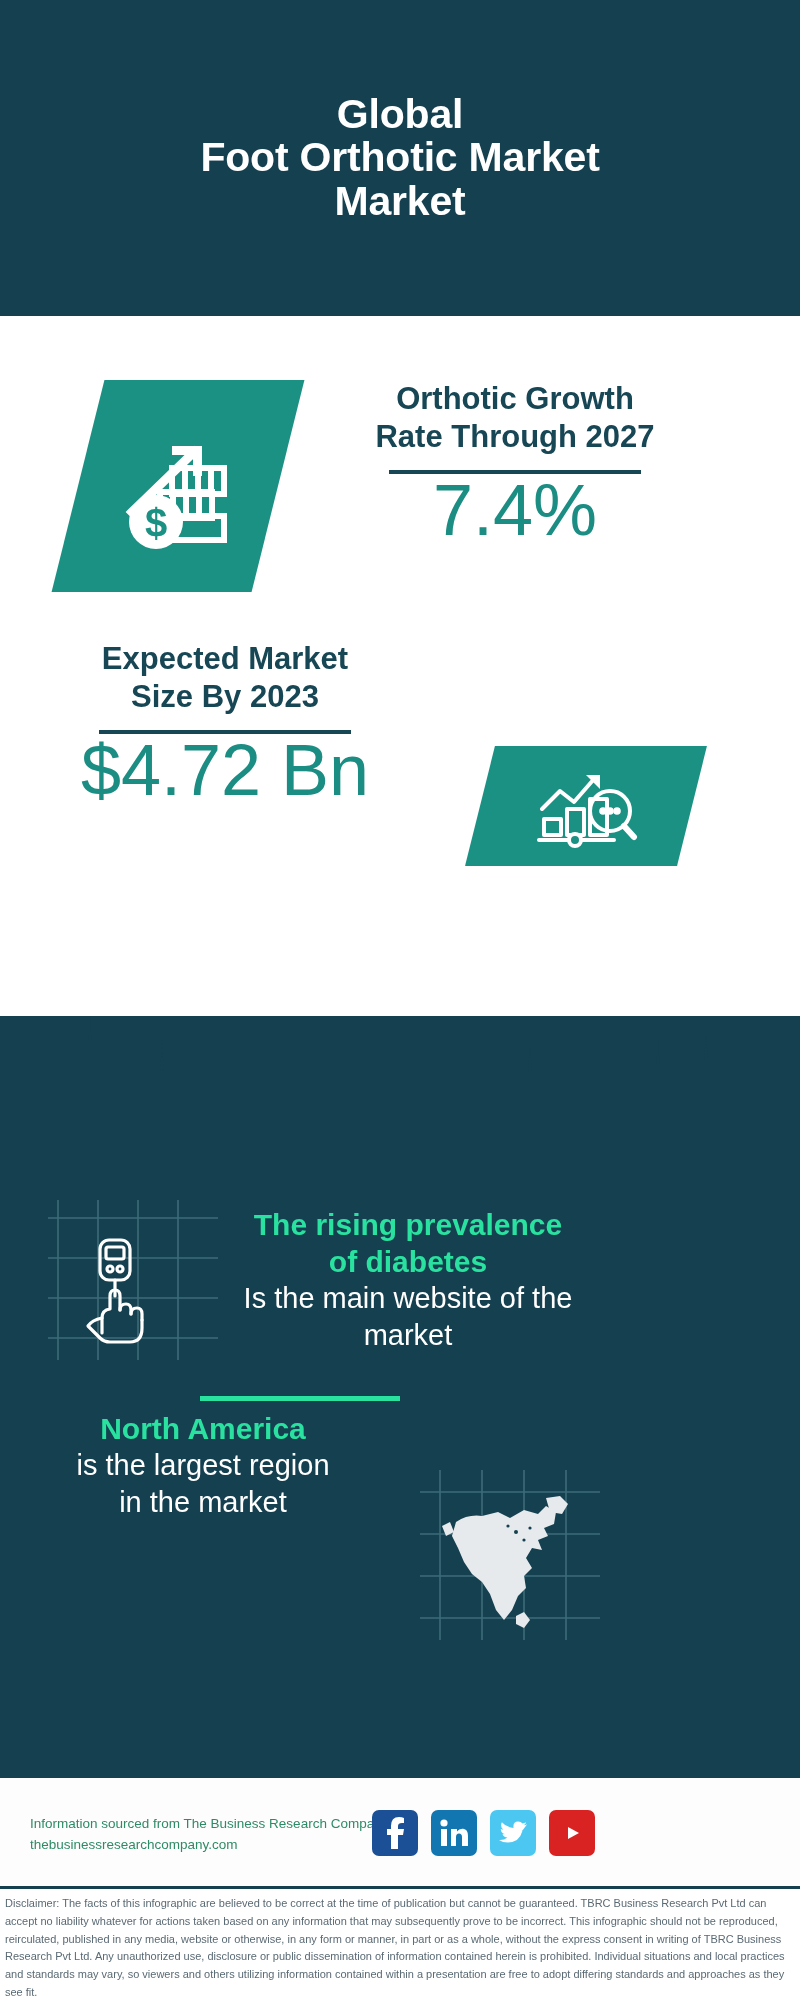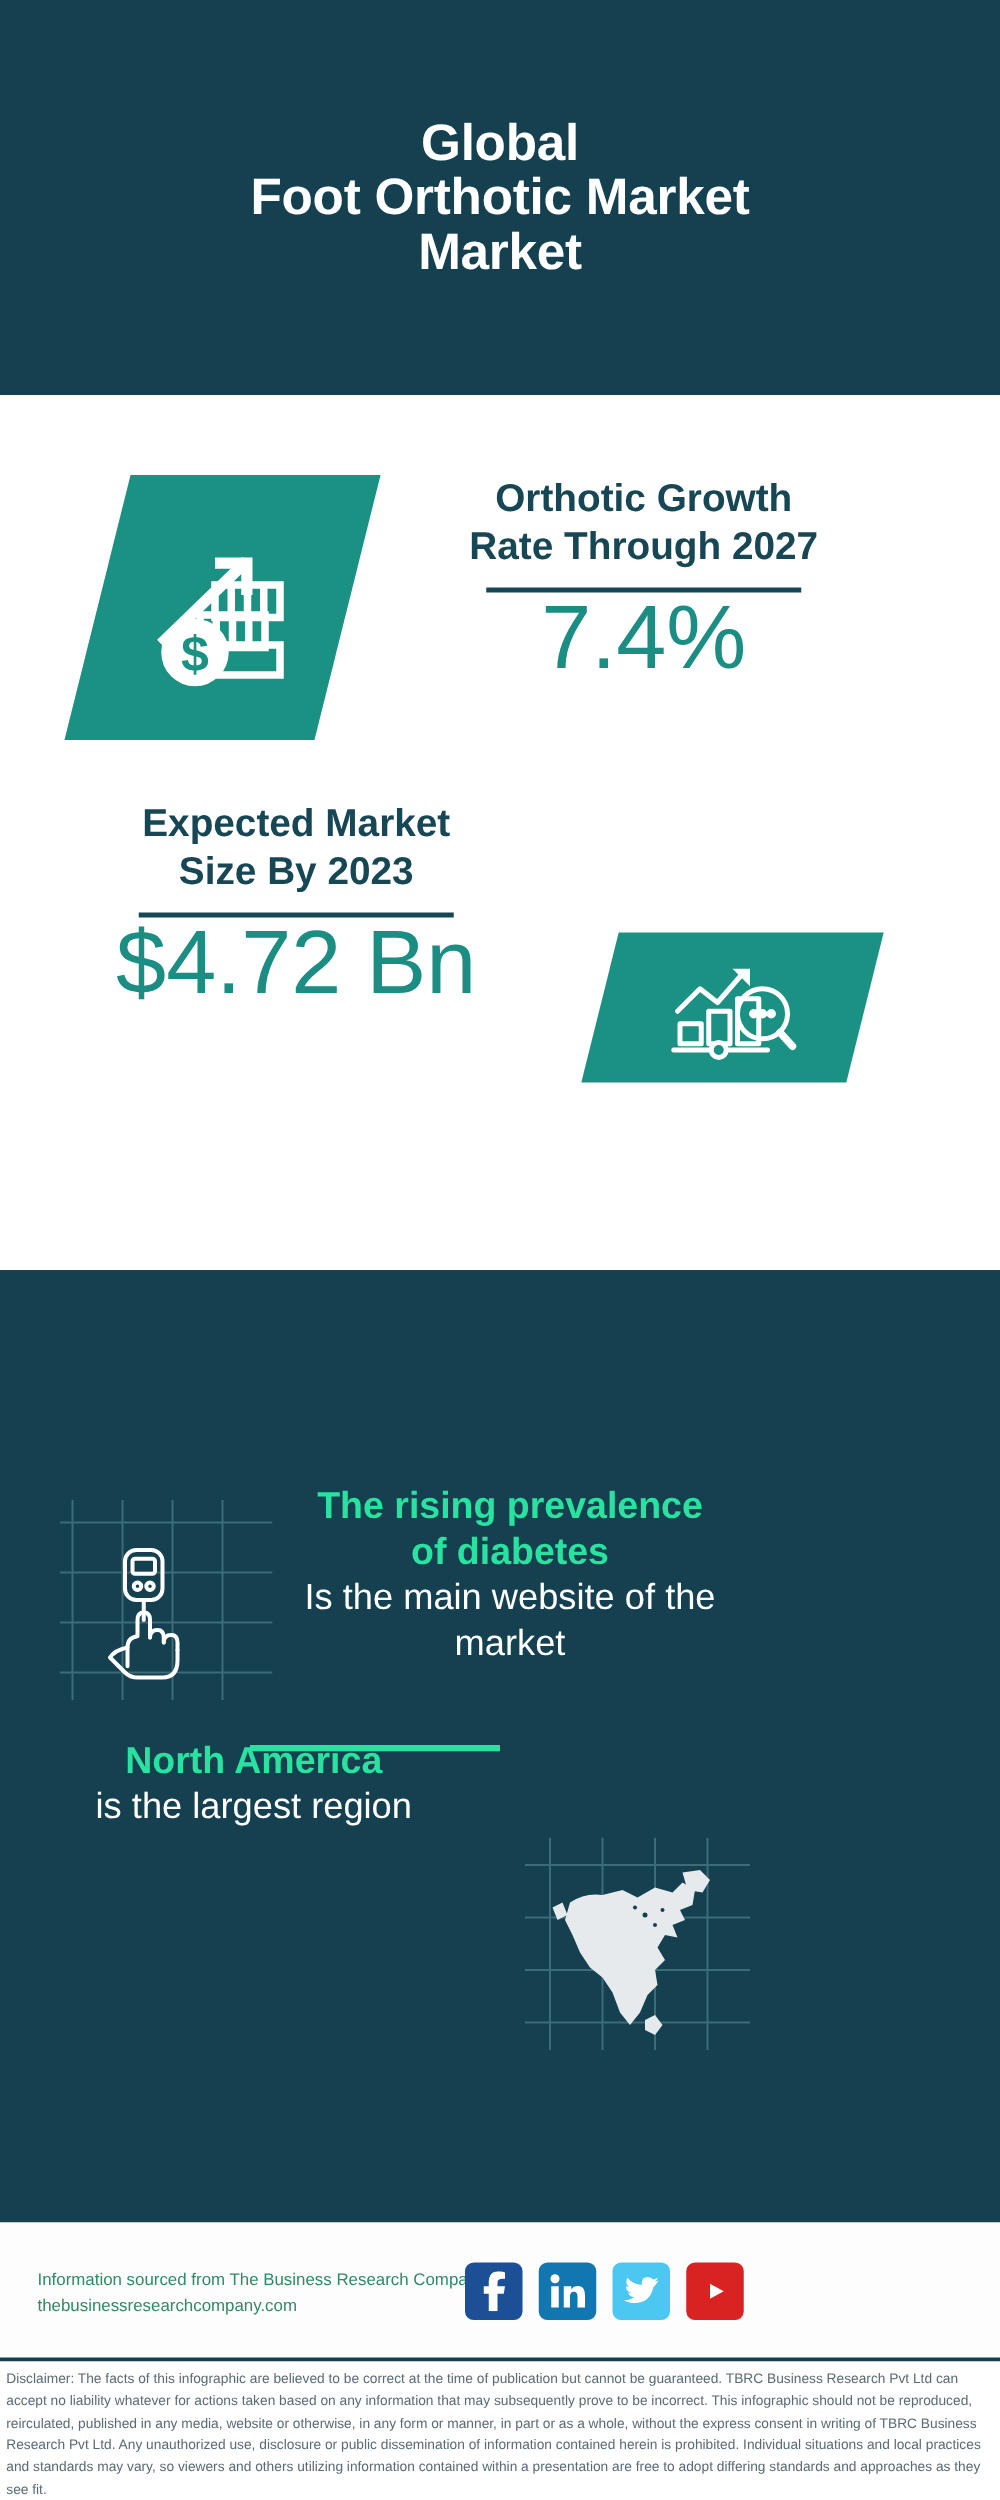--- a/index.html
+++ b/index.html
@@ -48,40 +48,40 @@
   }
   .rule-dark{
     width:252px;height:4px;background:#174655;margin:14px auto 0 auto;
   }
   .big-val{
     color:#1b8d83;font-size:72px;line-height:1;margin-top:0;font-weight:normal;
     font-family:"Liberation Sans", sans-serif;
   }
 
   
-  .size-text{position:absolute;left:42px;top:640px;width:390px;text-align:center;}
+  .size-text{position:absolute;left:30px;top:640px;width:390px;text-align:center;}
   .size-icon{left:480px;top:746px;width:212px;height:120px;}
 
   
   .dark-sec{
     position:absolute;left:0;top:1016px;width:800px;height:762px;background:#154050;
   }
   .skyline{
     position:absolute;left:0;top:990px;width:800px;height:150px;
     overflow:hidden;pointer-events:none;
   }
   .skyline svg{display:block;}
   .grid-icon{
     position:absolute;width:170px;height:160px;
   }
   .fact-text{
     position:absolute;text-align:center;
   }
   .hl{color:#2ae2a0;font-weight:bold;font-size:30px;line-height:1.24;display:block;
-      font-family:"Liberation Sans", sans-serif;}
+      font-family:"Liberation Sans", sans-serif;margin-top:20px;}
   .sub{color:#ffffff;font-size:29px;line-height:1.28;display:block;font-weight:normal;
       font-family:"Liberation Sans", sans-serif;}
 
   .rule-green{
     position:absolute;left:200px;top:1396px;width:200px;height:5px;background:#2ae2a0;
   }
 
   
   .footer{
     position:absolute;left:0;top:1778px;width:800px;height:110px;background:#fdfdfd;
@@ -224,20 +224,21 @@
     <span class="hl">The rising prevalence of diabetes</span>
     <span class="sub">Is the main website of the</span>
     <span class="sub">market</span>
   </div>
 
   <div class="rule-green"></div>
 
   <div class="fact-text" style="left:28px;top:1390px;width:350px;">
     <span class="hl">North America</span>
     <span class="sub">is the largest region</span>
+    <span class="sub">in the market</span>
   </div>
 
   <div class="grid-icon" style="left:420px;top:1470px;width:180px;height:170px;">
     <svg width="180" height="170" viewBox="0 0 180 170" aria-hidden="true">
       <g stroke="#3d6b78" stroke-width="1.6" fill="none">
         <line x1="20" y1="0" x2="20" y2="170"></line>
         <line x1="62" y1="0" x2="62" y2="170"></line>
         <line x1="104" y1="0" x2="104" y2="170"></line>
         <line x1="146" y1="0" x2="146" y2="170"></line>
         <line x1="0" y1="22" x2="180" y2="22"></line>

